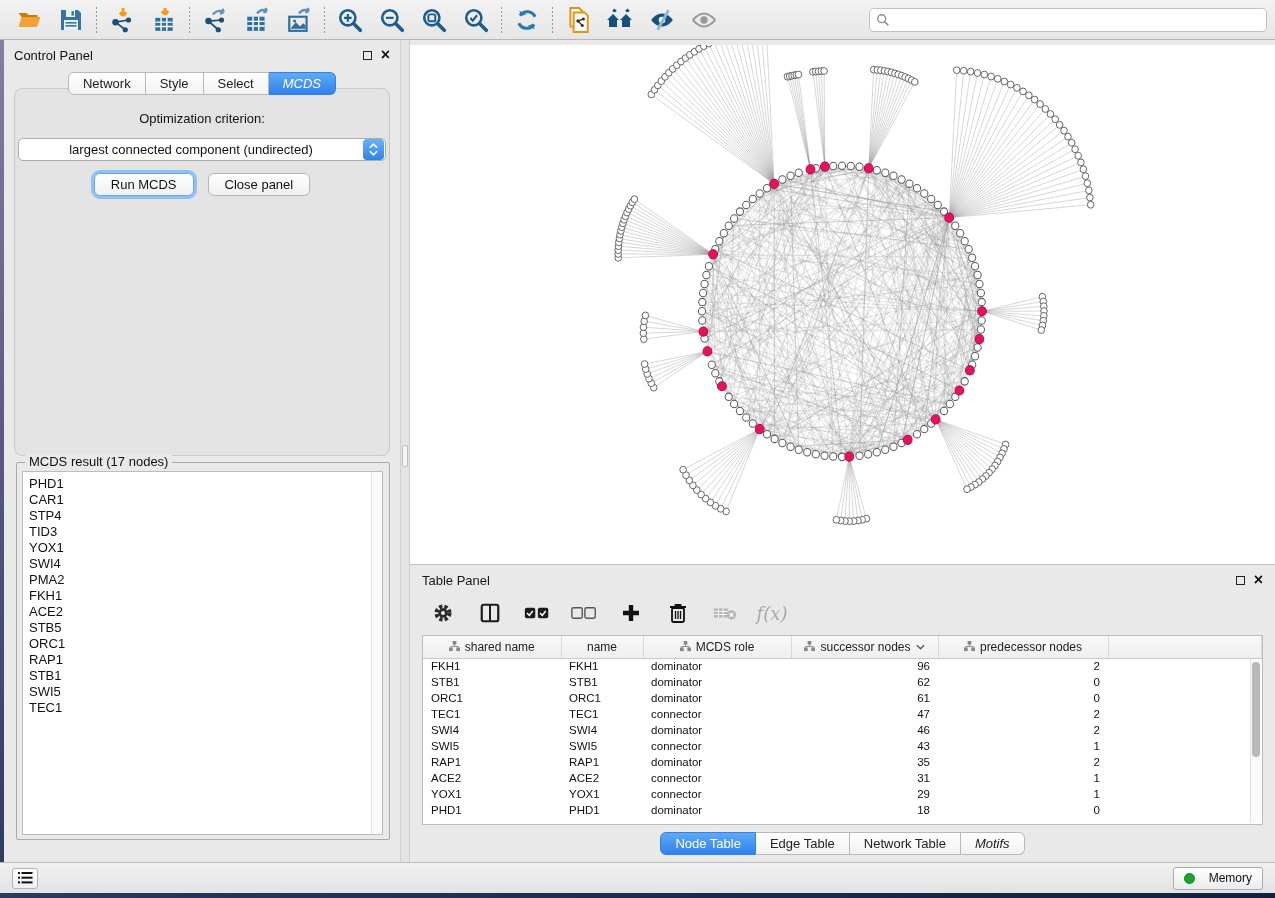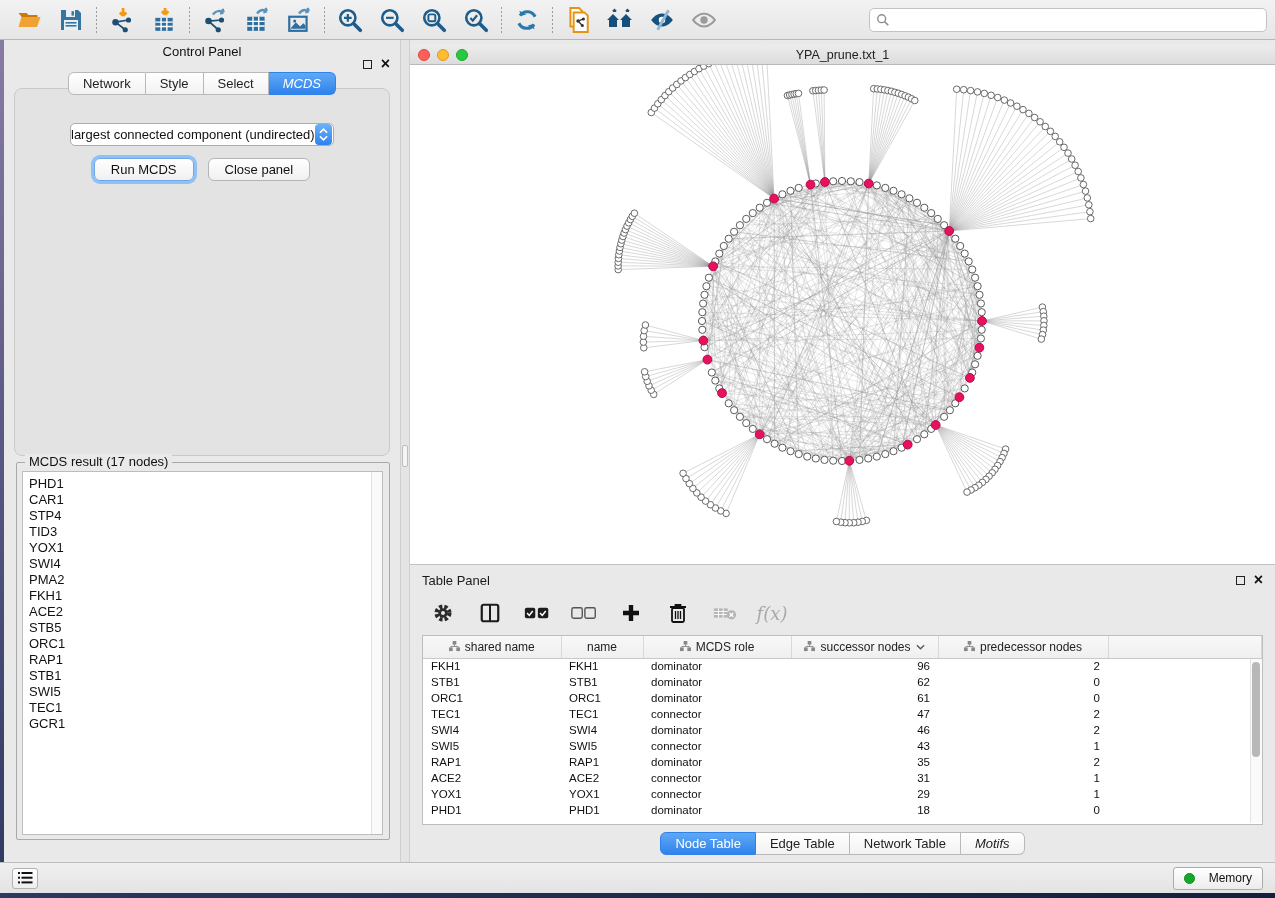--- a/index.html
+++ b/index.html
@@ -18,36 +18,36 @@
     background-image:linear-gradient(#9a9a9a 40%, transparent 40%); background-size:1px 4px; flex:0 0 auto; }
   .tb-search { margin-left:auto; width:398px; height:24px; background:#fff;
     border:1px solid #c3c3c3; border-radius:5px; display:flex; align-items:center; padding:0 6px; }
   .tb-search input { border:none; outline:none; flex:1; height:20px; font-size:12px; background:transparent; }
 
   
   .main { position:absolute; left:4px; top:40px; width:1271px; height:822px; background:#e9e9e9; display:flex; }
 
   
   .control-panel { width:396px; height:100%; background:#e9e9e9; position:relative; }
-  .cp-header { height:26px; display:flex; align-items:center; padding:4px 10px 0 10px;flex-direction:column; }
+  .cp-header { height:26px; display:flex; align-items:center; padding:4px 10px 0 10px; }
   .cp-title { font-size:13px; color:#111; }
   .win-icons { margin-left:auto; display:flex; align-items:center; gap:9px; }
   .float-icon { width:9px; height:9px; border:1.6px solid #222; display:inline-block; }
   .close-icon { font-size:16px; font-weight:bold; color:#111; line-height:10px; }
   .cp-tabs { display:flex; justify-content:center; margin-top:6px; position:relative; z-index:2; }
   .seg { border:1px solid #b9b9b9; background:linear-gradient(#ffffff,#f2f2f2);
     padding:3px 14px; font-size:13px; color:#222; }
   .seg:first-child { border-radius:6px 0 0 6px; }
   .seg:last-child { border-radius:0 6px 6px 0;font-style:italic; }
   .seg + .seg { border-left:none; }
   .seg.active { background:linear-gradient(#5fa9f5,#2f82ec); color:#fff; border-color:#2f82ec; }
   .cp-content { position:absolute; left:10px; right:10px; top:48px; height:368px;
     background:#e3e3e3; border:1px solid #c9c9c9; border-radius:8px; padding-top:22px; text-align:center; }
   .opt-label { font-size:13px; color:#111; }
-  .dropdown { margin:12px auto 0 auto; width:264px; height:23px; background:#fff;
+  .dropdown { margin:12px auto 0 auto; width:368px; height:23px; background:#fff;
     border:1px solid #adadad; border-radius:5px; display:flex; align-items:center; }
   .dropdown .dd-text { flex:1; text-align:center; font-size:13px; color:#111; white-space:nowrap; }
   .dd-stepper { width:21px; height:21px; border-radius:4px; margin-right:1px;
     background:linear-gradient(#6db1f7,#2f82ec); display:flex; flex-direction:column;
     align-items:center; justify-content:center; gap:1px; }
   .btn-row { margin-top:12px; display:flex; justify-content:center; gap:14px; }
   .push-btn { background:linear-gradient(#ffffff,#f0f0f0); border:1px solid #b5b5b5;
     border-radius:6px; padding:3px 16px; font-size:13px; color:#111; }
   .push-btn.focused { box-shadow:0 0 0 3px #8fc1f7; border-color:#6ea7e8; }
   .mcds-box { position:absolute; left:12px; right:10px; top:422px; bottom:22px;
@@ -259,20 +259,21 @@
         <span class="close-icon">×</span>
       </span>
     </div>
     <div class="cp-tabs" id="cp-tabs">
         <span class="seg">Network</span>
         <span class="seg">Style</span>
         <span class="seg">Select</span>
         <span class="seg active">MCDS</span>
       </div>
     <div class="cp-content">
+      <div class="opt-label">Optimization criterion:</div>
       <div class="dropdown">
         <span class="dd-text">largest connected component (undirected)</span>
         <span class="dd-stepper">
           <svg width="9" height="6" viewBox="0 0 10 6">
               <path d="M1 5l4-4 4 4" fill="none" stroke="#fff" stroke-width="1.8"></path>
             </svg>
           <svg width="9" height="6" viewBox="0 0 10 6">
               <path d="M1 1l4 4 4-4" fill="none" stroke="#fff" stroke-width="1.8"></path>
             </svg>
         </span>
@@ -293,41 +294,32 @@
           <div class="mcds-item">SWI4</div>
           <div class="mcds-item">PMA2</div>
           <div class="mcds-item">FKH1</div>
           <div class="mcds-item">ACE2</div>
           <div class="mcds-item">STB5</div>
           <div class="mcds-item">ORC1</div>
           <div class="mcds-item">RAP1</div>
           <div class="mcds-item">STB1</div>
           <div class="mcds-item">SWI5</div>
           <div class="mcds-item">TEC1</div>
-          <div class="mcds-item">GCR1</div>
         </div>
       <div class="mcds-scroll"></div>
     </div>
   </div>
 
   <div class="v-splitter">
       <div class="grip"></div>
     </div>
 
   <div class="right-side">
 
     <div class="network-window">
-      <div class="net-titlebar">
-        <span class="net-title">YPA_prune.txt_1</span>
-        <span class="traffic">
-          <span class="light red"></span>
-          <span class="light yellow"></span>
-          <span class="light green"></span>
-        </span>
-      </div>
       <div class="net-canvas">
         <svg id="net-svg" viewBox="0 0 865 499" preserveAspectRatio="none">
             <line x1="571.7" y1="264.8" x2="491.6" y2="129.3" stroke="#8f8f8f" stroke-opacity="0.3" stroke-width="0.7"></line>
             <line x1="380.5" y1="386.2" x2="372.4" y2="129.3" stroke="#8f8f8f" stroke-opacity="0.3" stroke-width="0.7"></line>
             <line x1="534.1" y1="160.2" x2="440.8" y2="116.3" stroke="#8f8f8f" stroke-opacity="0.3" stroke-width="0.7"></line>
             <line x1="305.3" y1="315.6" x2="336.2" y2="358.1" stroke="#8f8f8f" stroke-opacity="0.3" stroke-width="0.7"></line>
             <line x1="397.2" y1="391.6" x2="292.3" y2="264.8" stroke="#8f8f8f" stroke-opacity="0.3" stroke-width="0.7"></line>
             <line x1="449.5" y1="117.1" x2="357.0" y2="137.8" stroke="#8f8f8f" stroke-opacity="0.3" stroke-width="0.7"></line>
             <line x1="565.1" y1="299.3" x2="423.2" y2="395.7" stroke="#8f8f8f" stroke-opacity="0.3" stroke-width="0.7"></line>
             <line x1="292.0" y1="256.0" x2="329.9" y2="351.8" stroke="#8f8f8f" stroke-opacity="0.3" stroke-width="0.7"></line>

